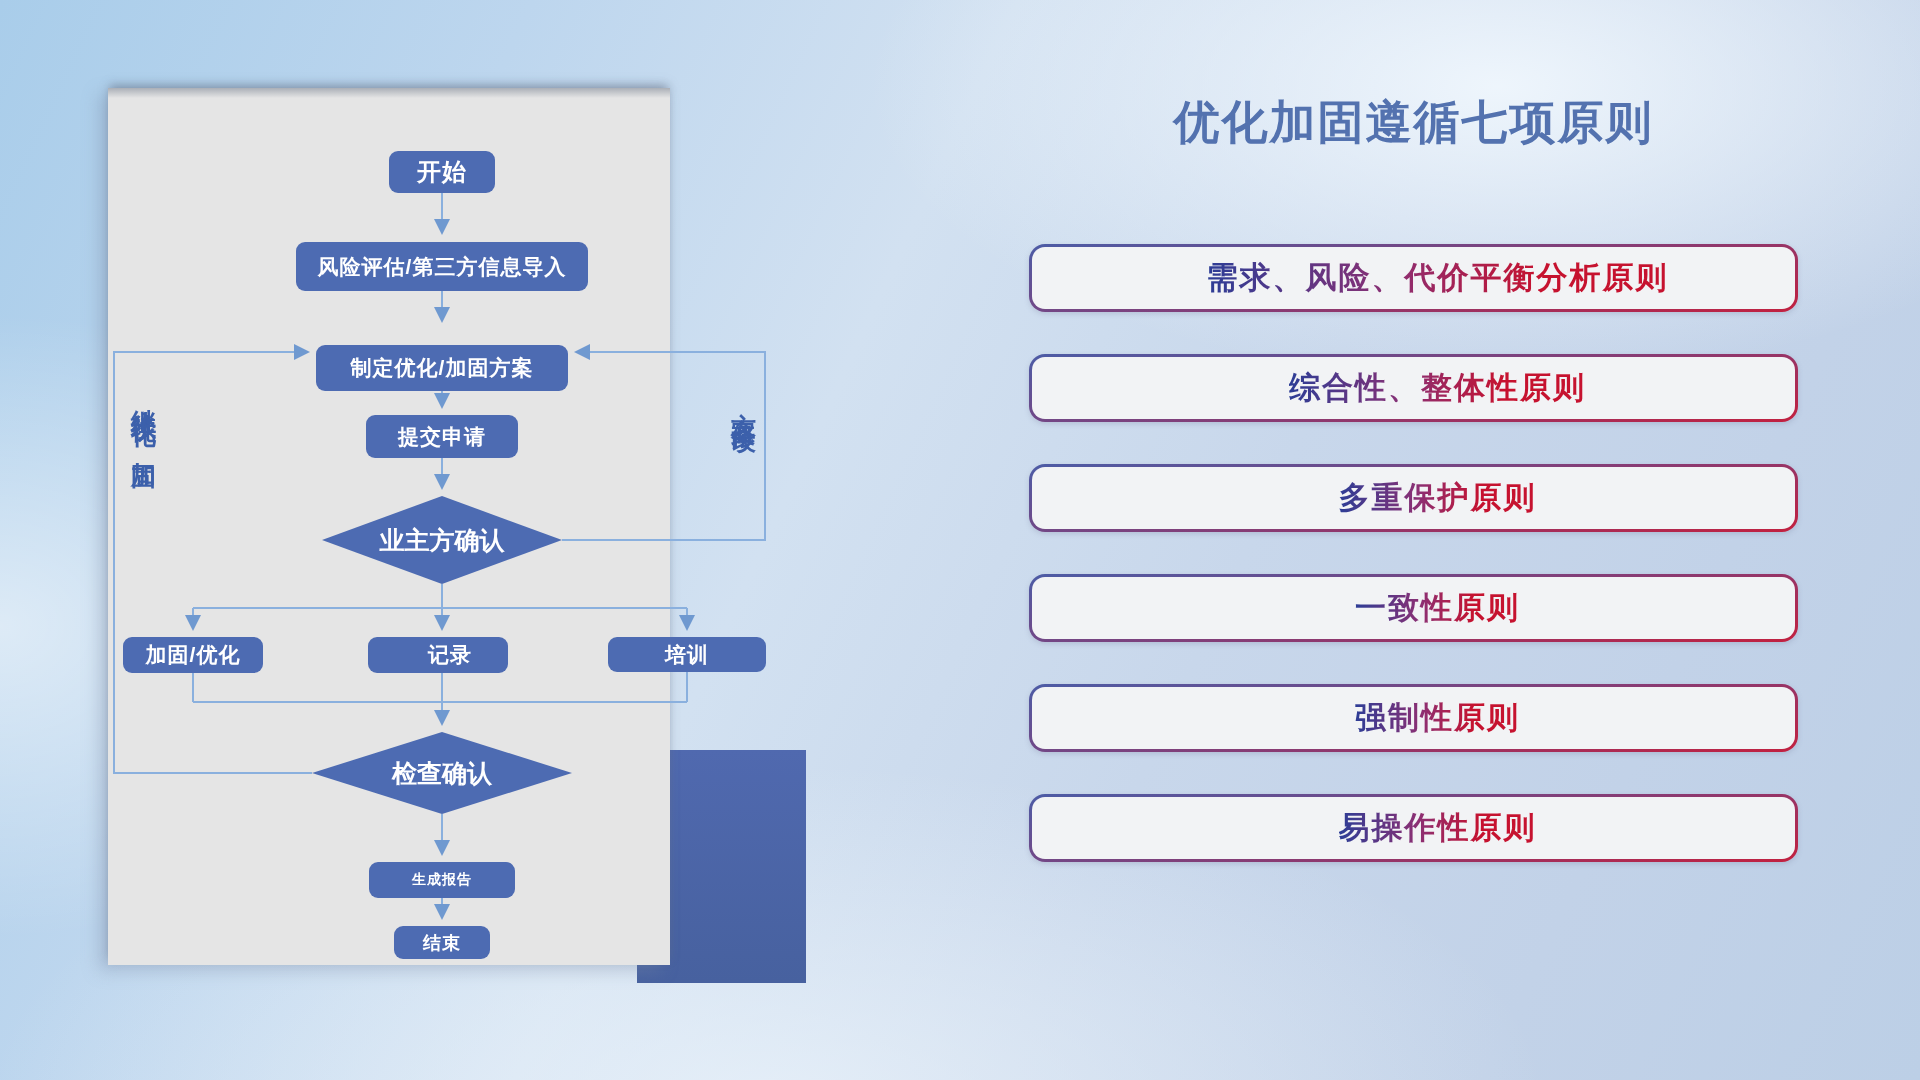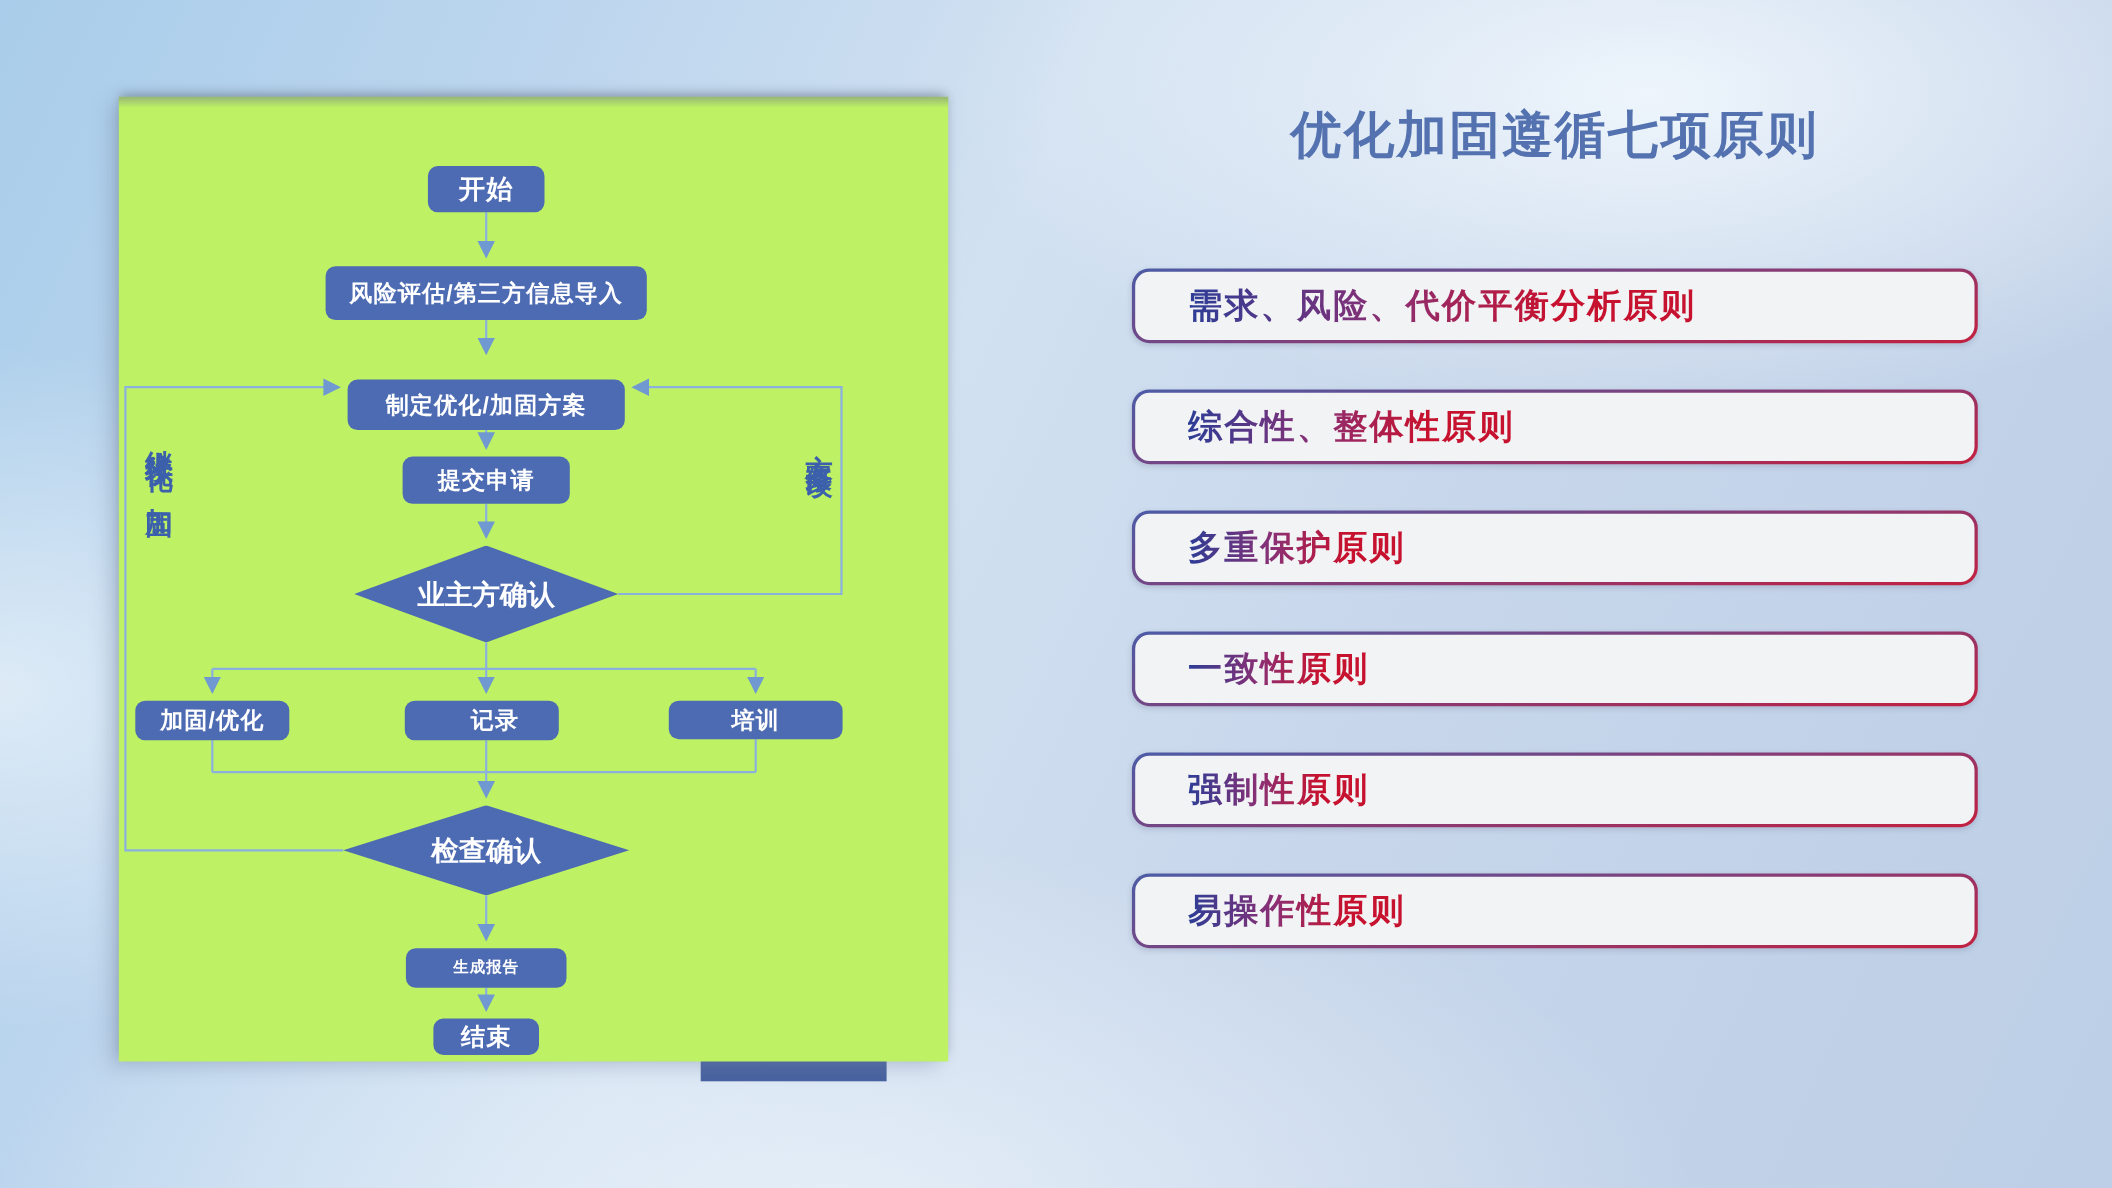--- a/index.html
+++ b/index.html
@@ -13,22 +13,22 @@
       radial-gradient(1200px 520px at 40% 102%, rgba(236,244,251,0.75), rgba(236,244,251,0) 65%),
       linear-gradient(115deg, #a9cdea 0%, #bdd6ee 22%, #d2e1f1 42%, #c8d7eb 62%, #c2d2e8 82%, #bccfe6 100%);
   }
 
   
   .card-back {
     position:absolute; left:637px; top:750px; width:169px; height:233px;
     background:linear-gradient(180deg,#5069af,#47619f);
   }
   .flow-card {
-    position:absolute; left:108px; top:88px; width:754px; height:877px;
-    background:#bef264;
+    position:absolute; left:108px; top:88px; width:562px; height:877px;
+    background:#e5e5e5;
     box-shadow:0 -5px 9px -2px rgba(95,105,125,0.55), -9px 6px 16px rgba(120,138,165,0.35);
   }
   .flow-card::before {
     content:""; position:absolute; left:0; top:0; right:0; height:10px;
     background:linear-gradient(180deg, rgba(112,122,138,0.5), rgba(112,122,138,0));
     pointer-events:none;
   }
   .connectors { position:absolute; left:0; top:0; width:674px; height:877px; }
 
   .node {
@@ -37,21 +37,21 @@
     border-radius:9px; letter-spacing:1px; text-align:center;
   }
   .n-start   { left:281px; top:63px;  width:106px; height:42px; font-size:24px; }
   .n-risk    { left:188px; top:154px; width:292px; height:49px; }
   .n-plan    { left:208px; top:241px; width:252px; height:46px;margin-top:16px; }
   .n-submit  { left:258px; top:327px; width:152px; height:43px; }
   .n-reinf   { left:15px;  top:549px; width:140px; height:36px; }
   .n-record  { left:260px; top:549px; width:140px; height:36px;padding-left:24px; }
   .n-train   { left:500px; top:549px; width:158px; height:35px; }
   .n-report  { left:261px; top:774px; width:146px; height:36px; font-size:14px; }
-  .n-end     { left:286px; top:838px; width:96px;  height:33px; font-size:22px; }
+  .n-end     { left:286px; top:838px; width:96px;  height:33px; font-size:18px; }
 
   .diamond {
     position:absolute; display:flex; align-items:center; justify-content:center;
     background:#4d6bb2; color:#fff; font-weight:bold; font-size:25px;
     clip-path:polygon(50% 0, 100% 50%, 50% 100%, 0 50%); border-radius:0;
   }
   .n-owner { left:214px; top:408px; width:240px; height:88px; }
   .n-check { left:204px; top:644px; width:260px; height:82px; }
 
   .loop-label {
@@ -70,21 +70,21 @@
     position:absolute; left:1029px; top:244px; width:769px;
     display:flex; flex-direction:column; gap:42px;
   }
   .p-card {
     height:68px; border-radius:16px; padding:3px;
     background:linear-gradient(170deg, #4c5ca6 0%, #8a3a72 55%, #c2203f 100%);
     box-shadow:0 2px 5px rgba(110,120,150,0.25);
   }
   .p-inner {
     width:100%; height:100%; border-radius:13px; background:#f2f3f5;
-    display:flex; align-items:center; justify-content:flex-start;padding-left:48px;
+    display:flex; align-items:center; justify-content:center;padding-left:48px;
   }
   .p-label {
     font-size:31px; font-weight:bold; letter-spacing:2px;
     background:linear-gradient(90deg, #2d3d96 0%, #8c2f73 40%, #c6122f 72%, #c6122f 100%);
     -webkit-background-clip:text; background-clip:text;
     color:transparent; -webkit-text-fill-color:transparent;
   }
 </style>
 </head>
 <body>

